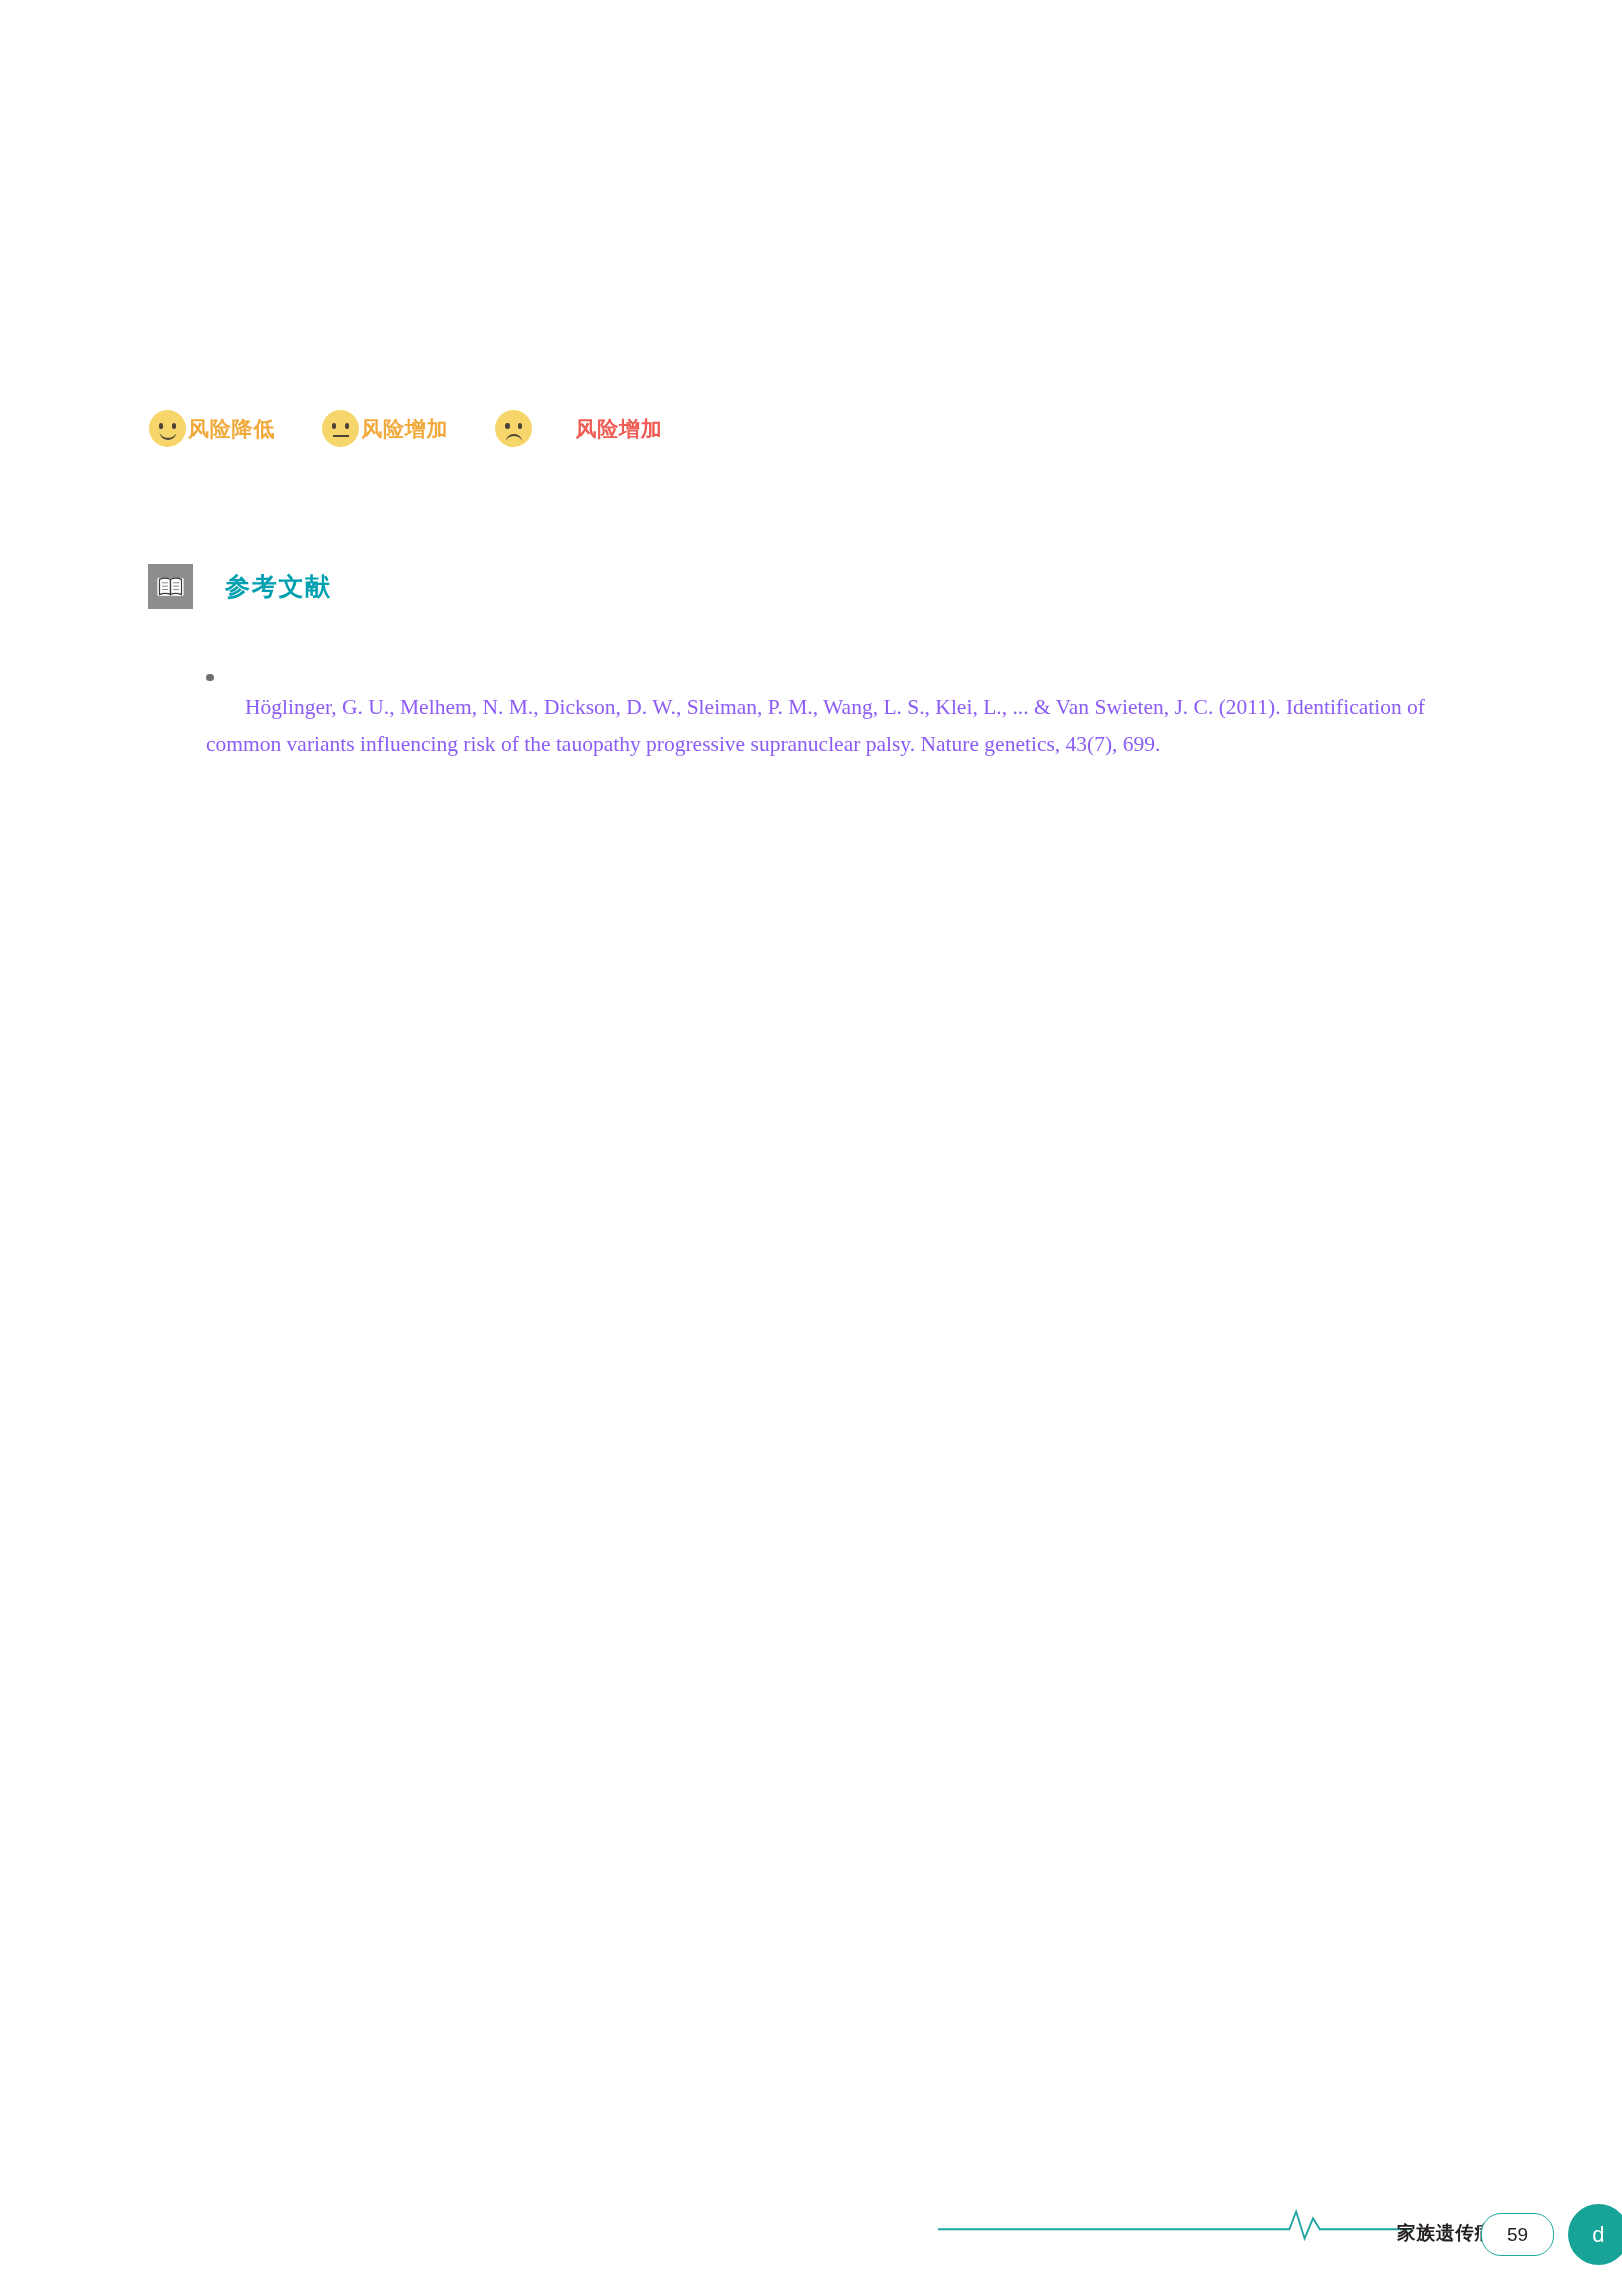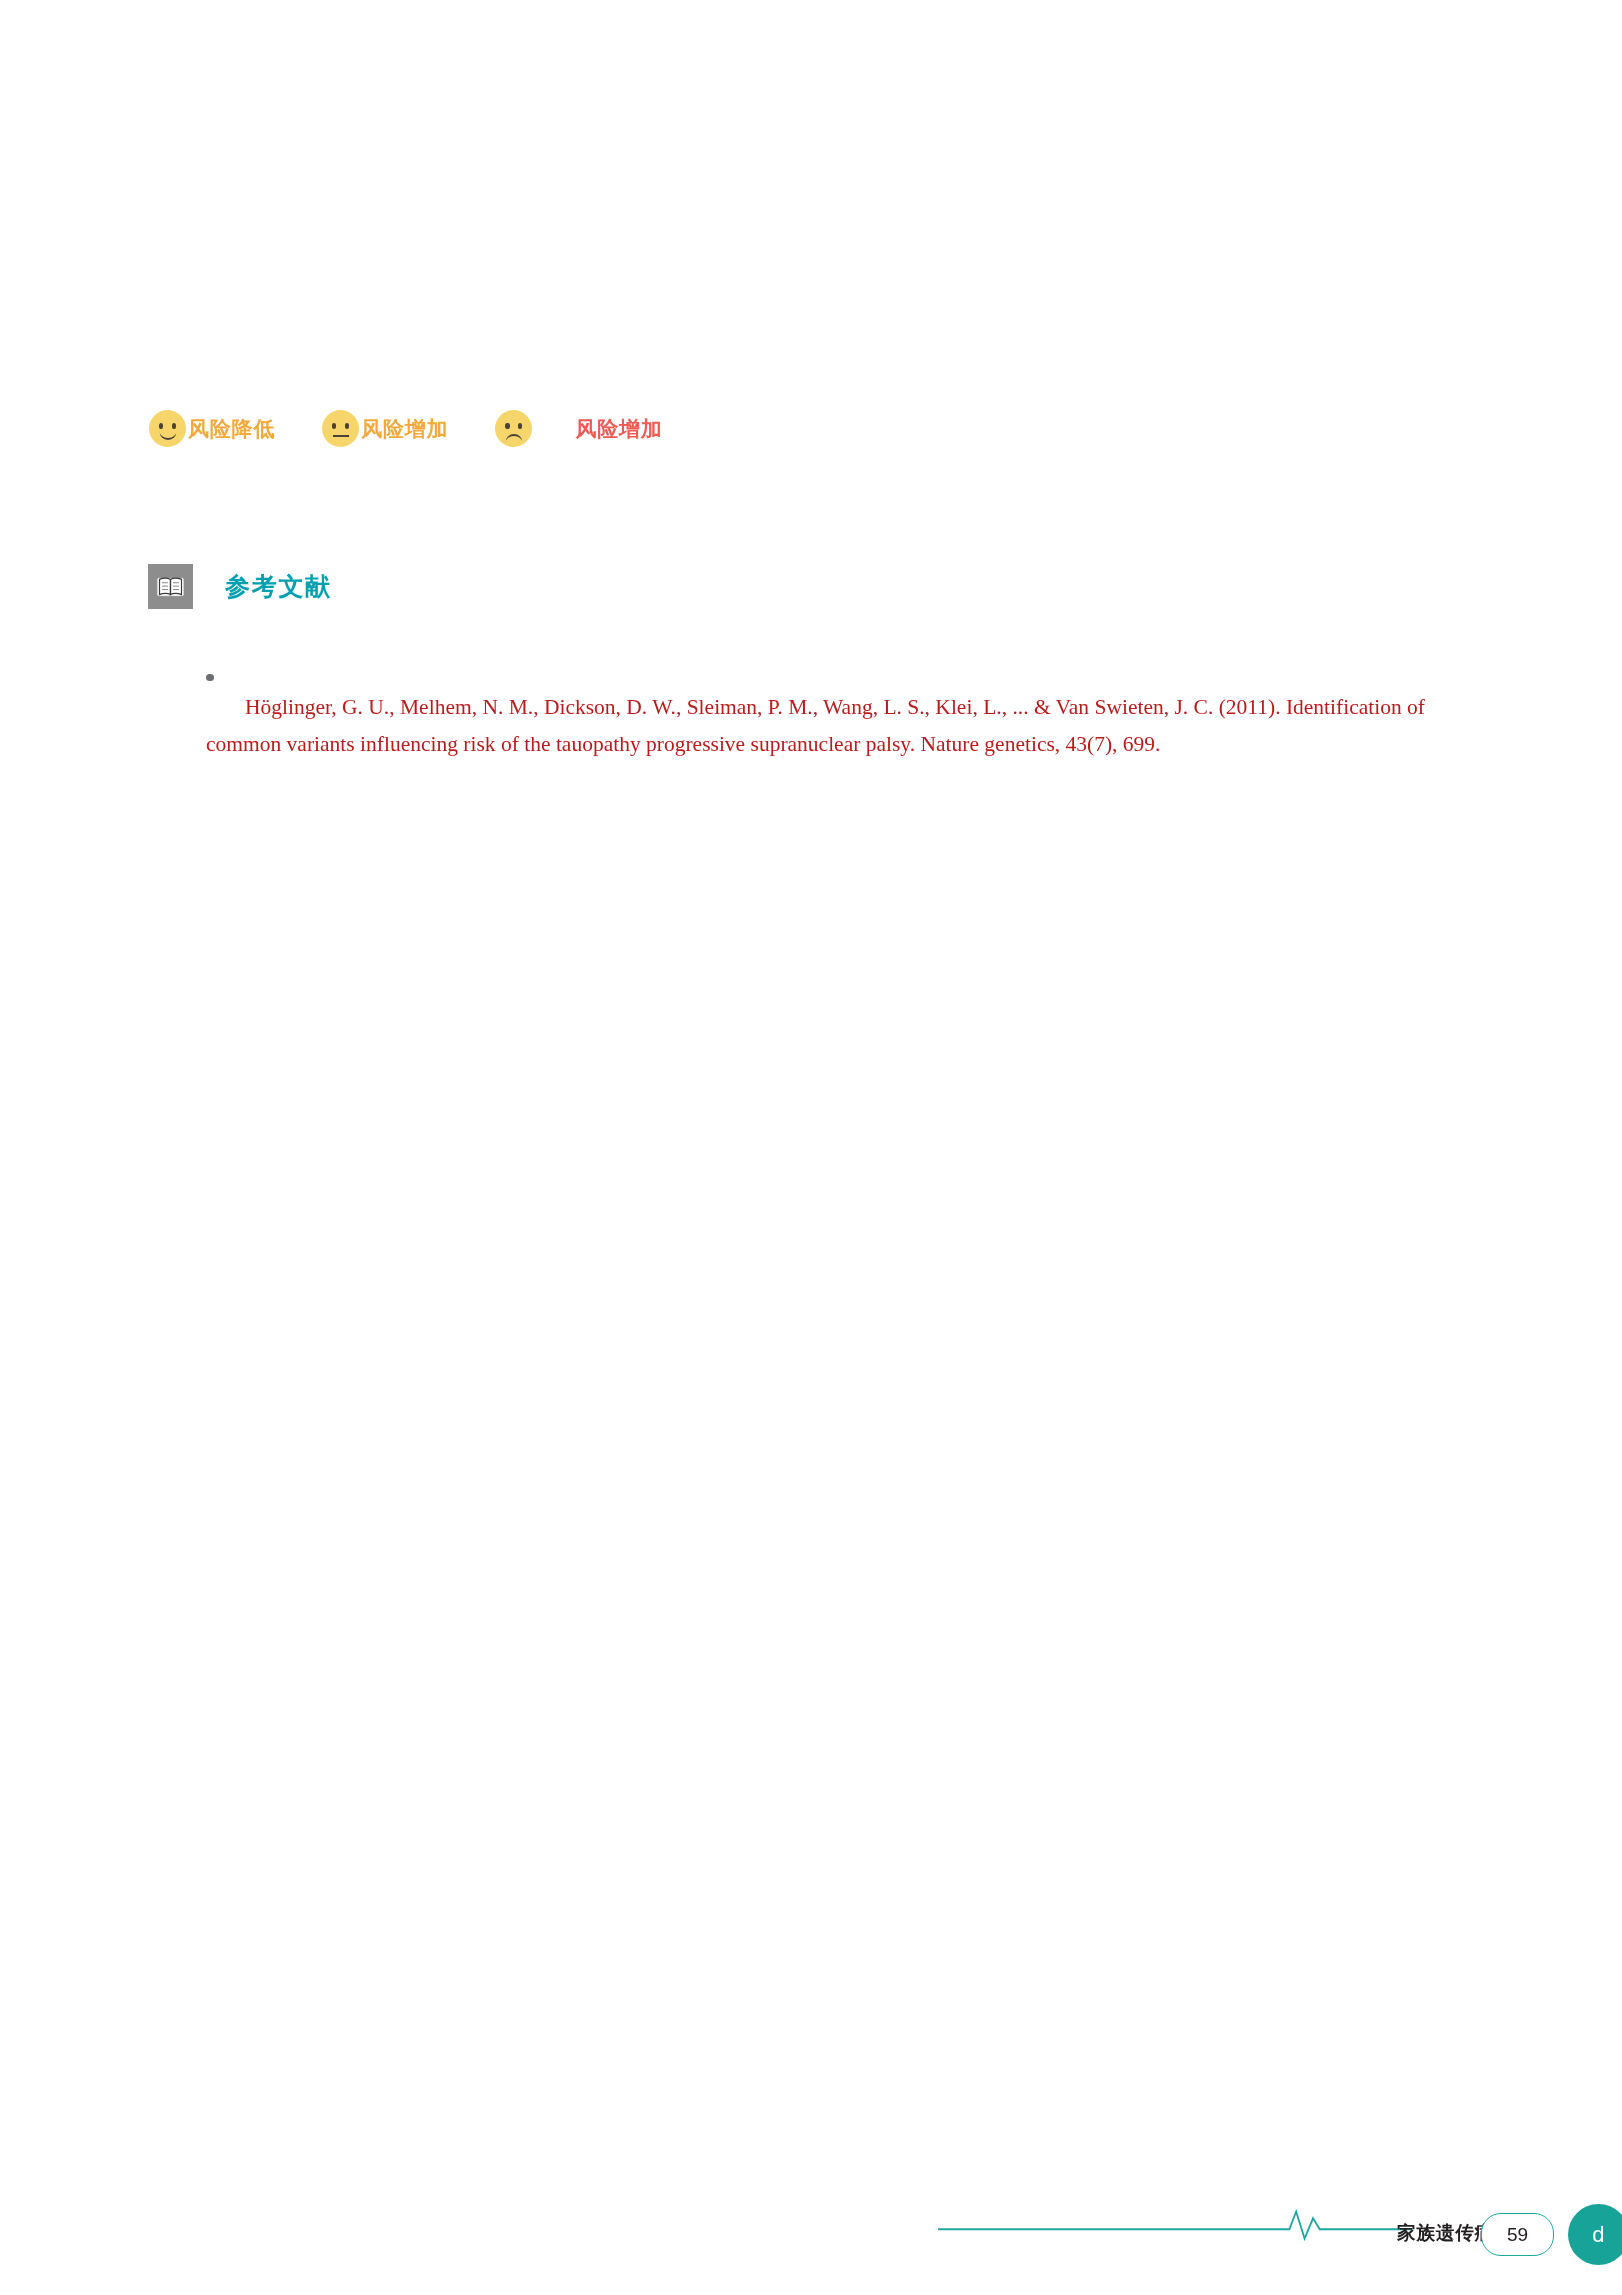--- a/index.html
+++ b/index.html
@@ -169,21 +169,21 @@
     width: 7.6px;
     height: 7.6px;
     background: #6d6e71;
     border-radius: 50%;
   }
   .ref-text {
     margin-left: 0;
     font-family: "Liberation Serif", serif;
     font-size: 21.5px;
     line-height: 37px;
-    color: #b91c1c;
+    color: #8b5cf6;
     text-indent: 39px;
   }
 
   
   .footer {
     position: absolute;
     left: 0;
     bottom: 0;
     width: 1622px;
     height: 127px;

